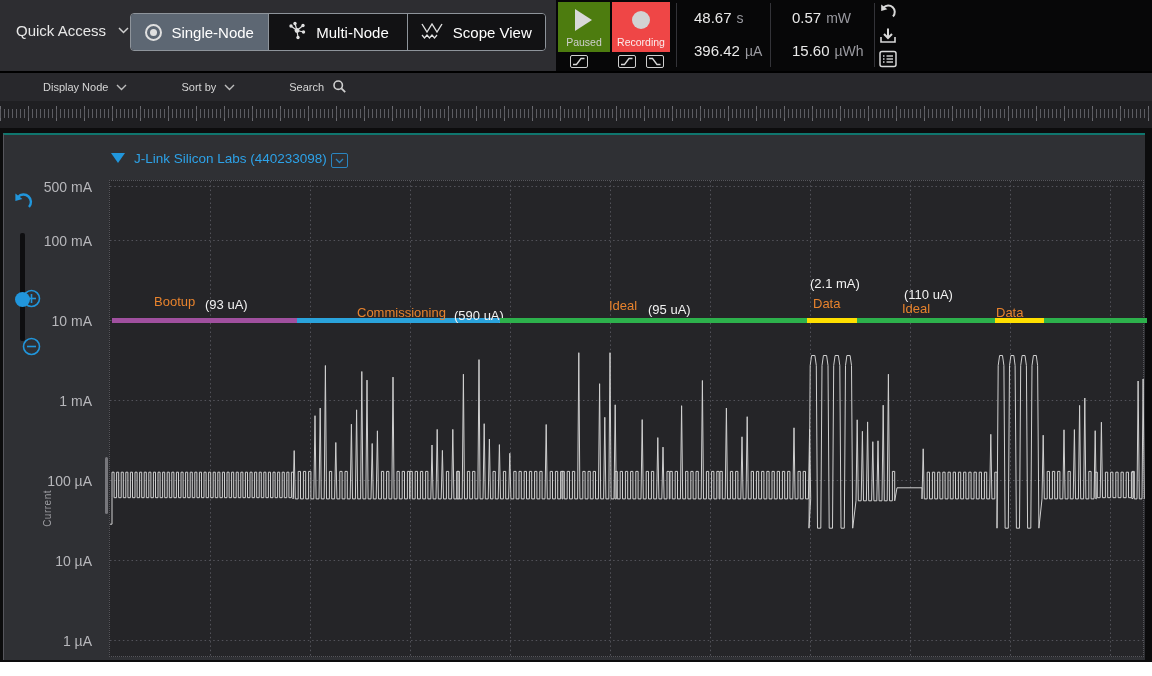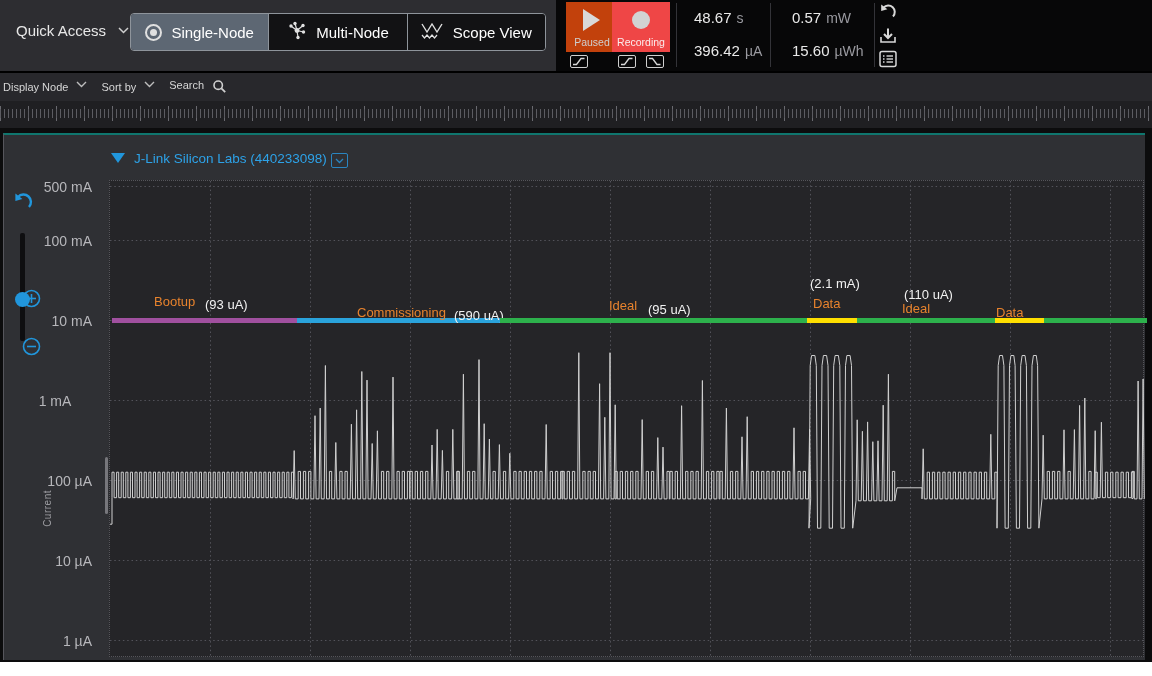--- a/index.html
+++ b/index.html
@@ -19,21 +19,21 @@
   #tabgroup { position:absolute; left:130px; top:13px; height:38px; width:416px;
               border:1px solid #8e949b; border-radius:4px; display:flex; overflow:hidden; }
   .tab { flex:1 1 0; display:flex; align-items:center; justify-content:center; gap:9px;
          color:#ffffff; font-size:15px; background:#121214; cursor:pointer; border-right:1px solid #8e949b; }
   .tab:last-child { border-right:none; }
   .tab.selected { background:#5d6773; }
   .radio-outer { width:17px; height:17px; border:2px solid #e0e0e0; border-radius:50%; display:flex; align-items:center; justify-content:center; }
   .radio-inner { width:7px; height:7px; background:#e0e0e0; border-radius:50%; }
 
   
-  #paused-btn { position:absolute; left:10px; top:2px; width:52px; height:50px; background:#c2410c; cursor:pointer; }
+  #paused-btn { position:absolute; left:2px; top:2px; width:52px; height:50px; background:#4d7c0f; cursor:pointer; }
   #paused-btn .tri { position:absolute; left:17px; top:7px; width:0; height:0;
         border-left:17px solid #d9d9d9; border-top:11px solid transparent; border-bottom:11px solid transparent; }
   #paused-btn .lbl { position:absolute; left:0; right:0; bottom:4px; text-align:center; color:#cfcfcf; font-size:10.5px; }
   #recording-btn { position:absolute; left:56px; top:2px; width:58px; height:50px; background:#ef4646; cursor:pointer; }
   #recording-btn .dot { position:absolute; left:20px; top:9px; width:18px; height:18px; border-radius:50%; background:#d2d2d2; }
   #recording-btn .lbl { position:absolute; left:0; right:0; bottom:4px; text-align:center; color:#fbecec; font-size:10.5px; }
 
   .trig { position:absolute; top:55px; width:18px; height:13px; border:1px solid #cfcfcf; border-radius:2px; cursor:pointer; }
   .trig svg { display:block; }
 
@@ -42,21 +42,21 @@
   .meas-col { position:absolute; top:0; height:71px; color:#e9e9e9; font-size:15px; }
   .meas-row { position:absolute; left:8px; white-space:nowrap; }
   .meas-unit { color:#9a9aa0; margin-left:5px; font-size:14px; }
 
   .icon-col-btn { position:absolute; left:880px; width:20px; height:20px; cursor:pointer; }
   .icon-col-btn svg { display:block; }
 
   
   #toolbar2 { position:absolute; left:0; top:73px; width:1152px; height:28px; background:#28282c;
               display:flex; align-items:center; gap:14px; padding-left:3px; color:#d6d6d6; font-size:11px; }
-  .tb2-item { display:flex; gap:8px; cursor:pointer; }
+  .tb2-item { display:flex; align-items:center; gap:8px; cursor:pointer;margin-left:40px; }
 
   
   #ruler { position:absolute; left:0; top:101px; width:1152px; height:27px; background:#1f1f22; }
   #ruler .ticks-small { position:absolute; left:0; top:8px; width:1152px; height:9px;
       background-image:repeating-linear-gradient(90deg,#5c5c62 0 1px,transparent 1px 4px); }
   #ruler .ticks-big { position:absolute; left:0; top:5px; width:1152px; height:15px;
       background-image:repeating-linear-gradient(90deg,#6a6a70 0 1px,transparent 1px 28px); }
 
   
   #main { position:absolute; left:0; top:128px; width:1152px; height:534px; background:#0c0c0d; }
@@ -285,21 +285,21 @@
         <svg width="19" height="19" style="position:absolute;left:9px;top:202px">
           <circle cx="9.5" cy="9.5" r="8" fill="none" stroke="#2196dc" stroke-width="1.6"></circle>
           <line x1="5" y1="9.5" x2="14" y2="9.5" stroke="#2196dc" stroke-width="1.6"></line>
         </svg>
       </span>
 
       <div id="yticks">
           <div class="ytick" style="top: 44px;">500 mA</div>
           <div class="ytick" style="top: 98px;">100 mA</div>
           <div class="ytick" style="top: 178px;">10 mA</div>
-          <div class="ytick" style="top: 258px; text-align: center;">1 mA</div>
+          <div class="ytick" style="top: 258px;">1 mA</div>
           <div class="ytick" style="top: 338px;">100 µA</div>
           <div class="ytick" style="top: 418px;">10 µA</div>
           <div class="ytick" style="top: 498px;">1 µA</div>
         </div>
       <span id="current-label">Current</span>
       <div id="panel-scrollthumb"></div>
 
       <div id="plot">
         <svg id="plot-svg" width="1035" height="477">
             <line x1="0" y1="5.5" x2="1035" y2="5.5" stroke="#53535a" stroke-width="1" stroke-dasharray="1.5 2.8"></line>

